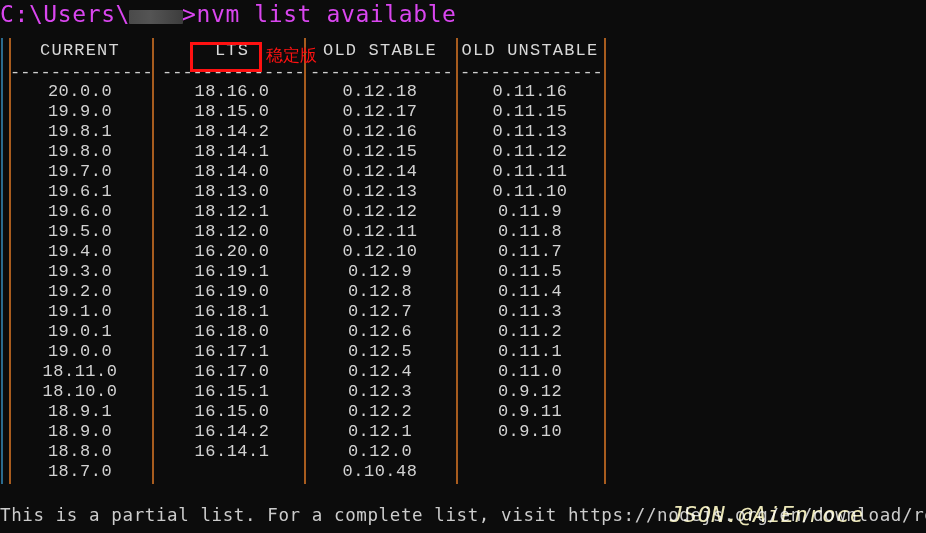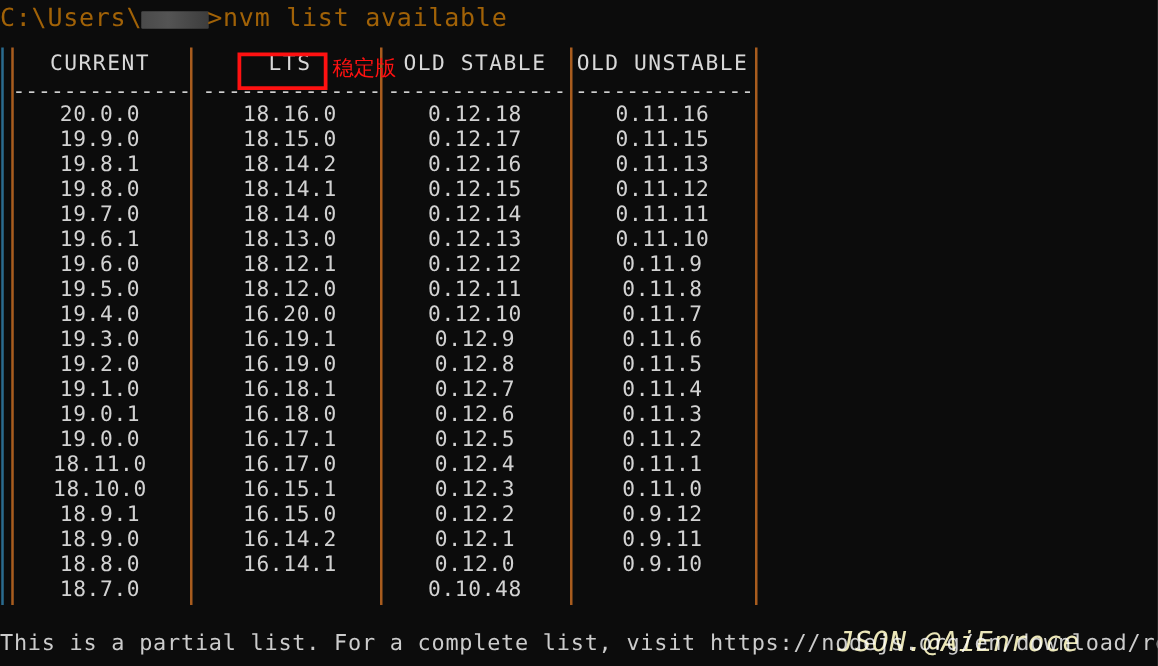--- a/index.html
+++ b/index.html
@@ -22,24 +22,24 @@
     background: #0c0c0c;
   }
 
   
   .prompt-line {
     position: absolute;
     left: 0px;
     top: 3px;
     height: 22px;
     white-space: pre;
-    font-size: 20px;
+    font-size: 23px;
     line-height: 22px;
     letter-spacing: 0.6px;
-    color: #a16207;
+    color: #d946ef;
   }
   .redaction {
     display: inline-block;
     width: 54px;
     height: 14px;
     vertical-align: -2px;
     background: linear-gradient(90deg,#4a4a4a 0%,#545454 40%,#3d3d3d 100%);
     border-radius: 1px;
     margin: 0 -1px;
   }
@@ -62,20 +62,21 @@
   .vline.edge-blue {
     width: 2px;
     background: #2a6b8f;
   }
 
   .col {
     position: absolute;
     top: 0;
     width: 140px;
     text-align: center;
+    font-family: Liberation Mono, monospace;
   }
   .col-head {
     font-size: 17px;
     line-height: 26px;
     height: 26px;
     color: #d8d8d8;
     letter-spacing: 1.2px;
     white-space: pre;
   }
   .dashes {
@@ -241,21 +242,20 @@
       <div class="dashes">--------------</div>
       <div class="cell">0.11.16</div>
       <div class="cell">0.11.15</div>
       <div class="cell">0.11.13</div>
       <div class="cell">0.11.12</div>
       <div class="cell">0.11.11</div>
       <div class="cell">0.11.10</div>
       <div class="cell">0.11.9</div>
       <div class="cell">0.11.8</div>
       <div class="cell">0.11.7</div>
-      <div class="cell">0.11.6</div>
       <div class="cell">0.11.5</div>
       <div class="cell">0.11.4</div>
       <div class="cell">0.11.3</div>
       <div class="cell">0.11.2</div>
       <div class="cell">0.11.1</div>
       <div class="cell">0.11.0</div>
       <div class="cell">0.9.12</div>
       <div class="cell">0.9.11</div>
       <div class="cell">0.9.10</div>
     </div>

